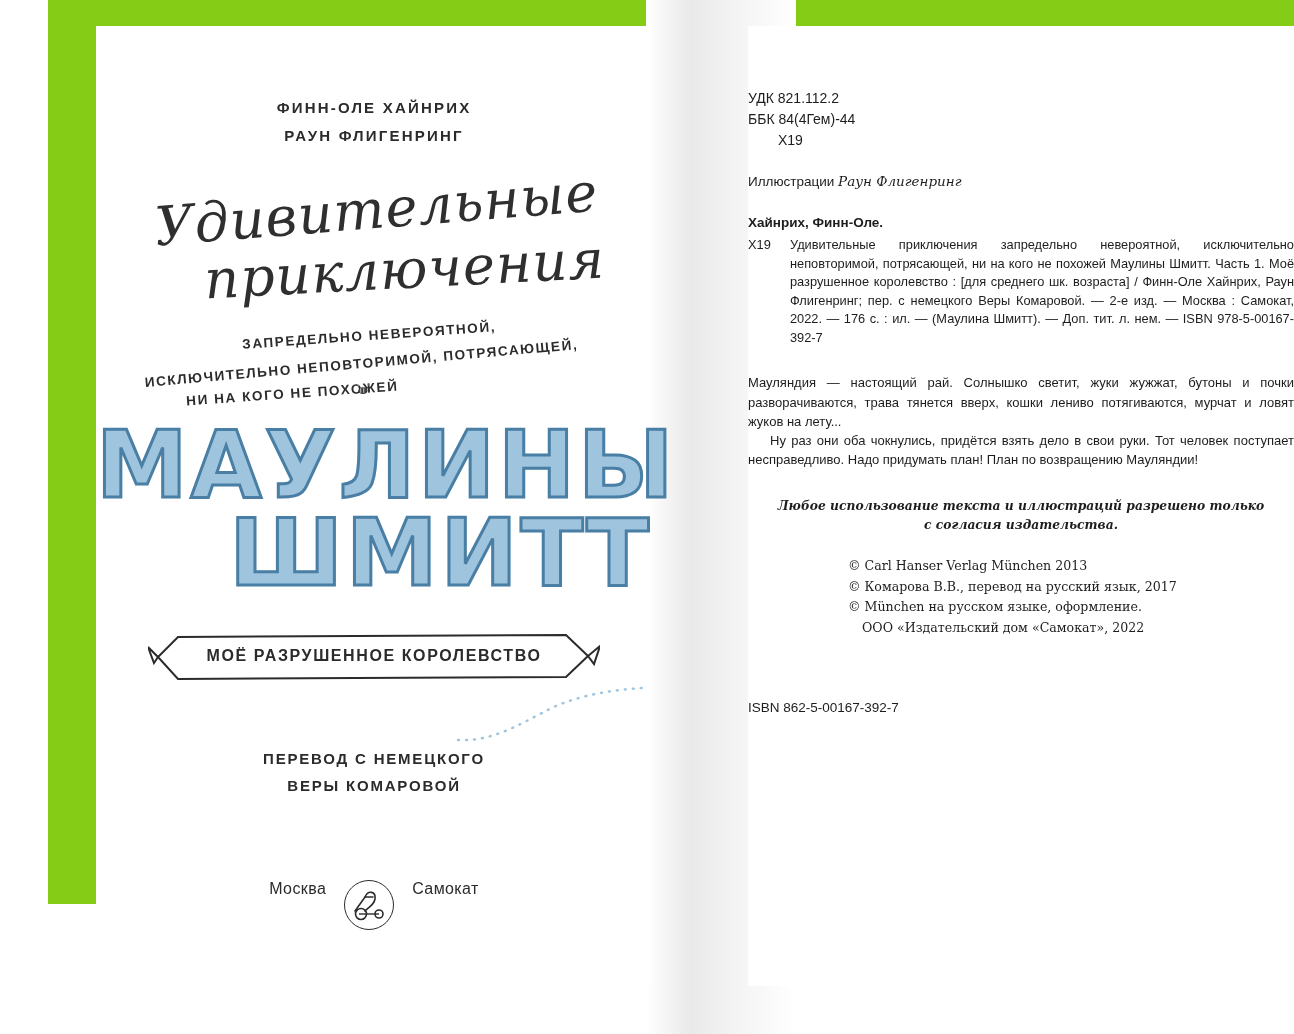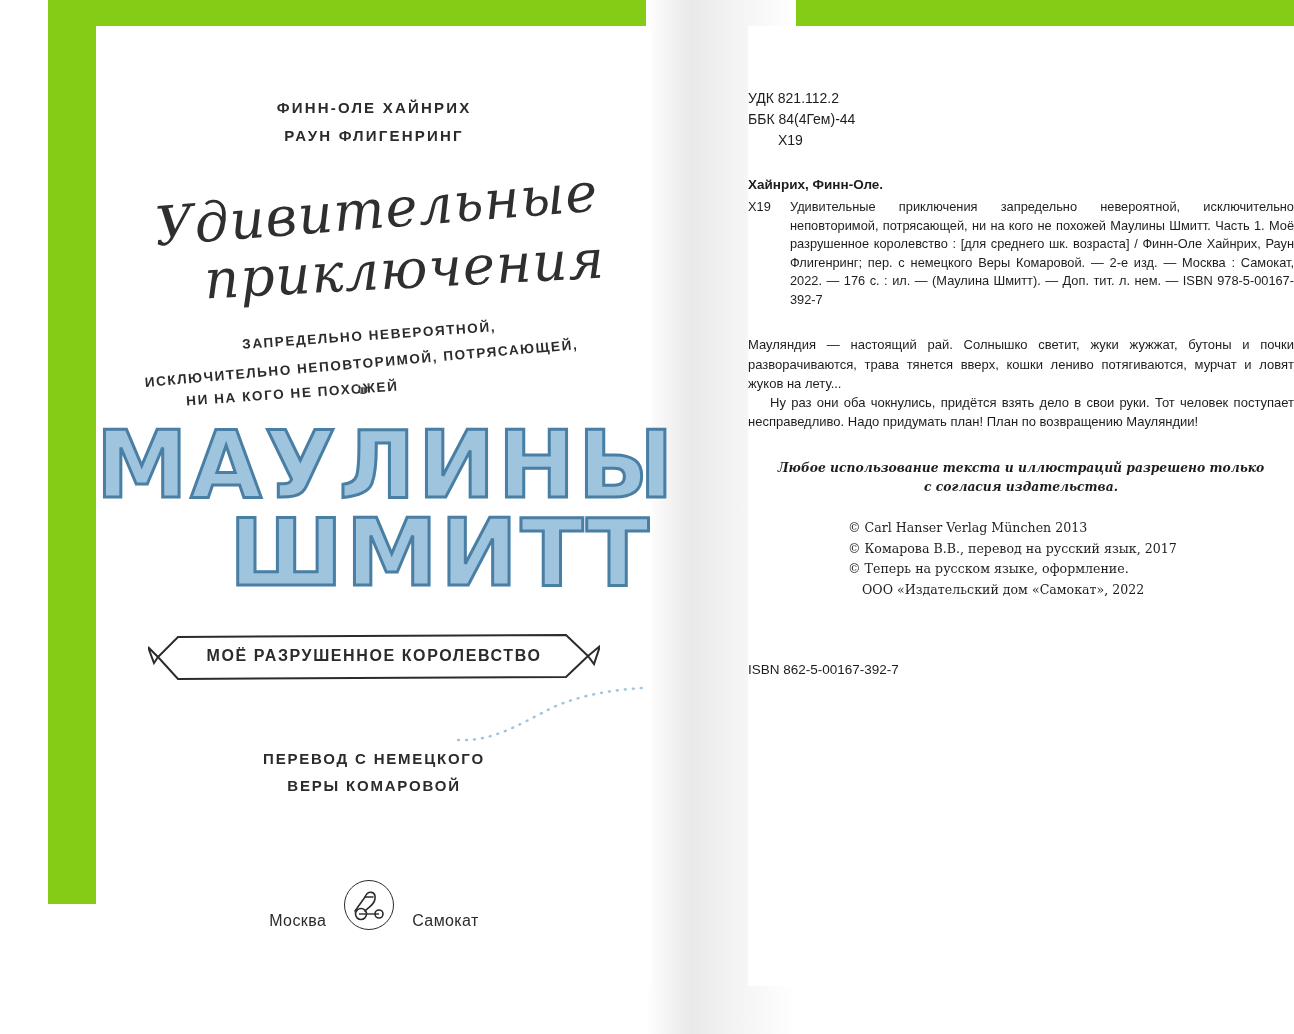--- a/index.html
+++ b/index.html
@@ -157,21 +157,21 @@
     font-size: 15px;
     letter-spacing: 1.8px;
     color: #2b2b2b;
     line-height: 1.8;
   }
   .publisher {
     position: absolute;
     left: 0; right: 0;
     bottom: 56px;
     display: flex;
-    align-items: flex-end;
+    align-items: flex-start;
     justify-content: center;
     gap: 18px;
   }
   .pub-text {
     font-family: "Liberation Sans", sans-serif;
     font-size: 16px;
     color: #2b2b2b;
     letter-spacing: 0.4px;
   }
   .logo-circle {
@@ -320,20 +320,23 @@
   </div>
 
   <div class="page-right rp">
 
     <div class="udk">
       <div>УДК 821.112.2</div>
       <div>ББК 84(4Гем)-44</div>
       <div class="indent">Х19</div>
     </div>
 
+    <div class="illus">
+      <span>Иллюстрации </span><i>Раун Флигенринг</i>
+    </div>
 
     <div class="cip-author">Хайнрих, Финн-Оле.</div>
 
     <div class="cip-body">
       <span class="code">Х19</span>
       <span class="first">Удивительные приключения запредельно невероятной, исключительно неповторимой, потрясающей, ни на кого не похожей Маулины Шмитт. Часть 1. Моё разрушенное королевство : [для среднего шк. возраста] / Финн-Оле Хайнрих, Раун Флигенринг; пер. с немецкого Веры Комаровой. — 2-е изд. — Москва : Самокат, 2022. — 176 с. : ил. — (Маулина Шмитт). — Доп. тит. л. нем. — ISBN 978-5-00167-392-7</span>
     </div>
 
     <div class="blurb">
       <p>Мауляндия — настоящий рай. Солнышко светит, жуки жужжат, бутоны и почки разворачиваются, трава тянется вверх, кошки лениво потягиваются, мурчат и ловят жуков на лету...</p>
@@ -341,21 +344,21 @@
     </div>
 
     <div class="permission">
       <div>Любое использование текста и иллюстраций разрешено только</div>
       <div>с согласия издательства.</div>
     </div>
 
     <div class="copyrights">
       <div>© Carl Hanser Verlag München 2013</div>
       <div>© Комарова В.В., перевод на русский язык, 2017</div>
-      <div>© Теперь на русском языке, оформление.</div>
+      <div>© München на русском языке, оформление.</div>
       <div class="sub">ООО «Издательский дом «Самокат», 2022</div>
     </div>
 
     <div class="isbn-bottom">ISBN 862-5-00167-392-7</div>
 
   </div>
 
 </div>
 
 </body></html>

